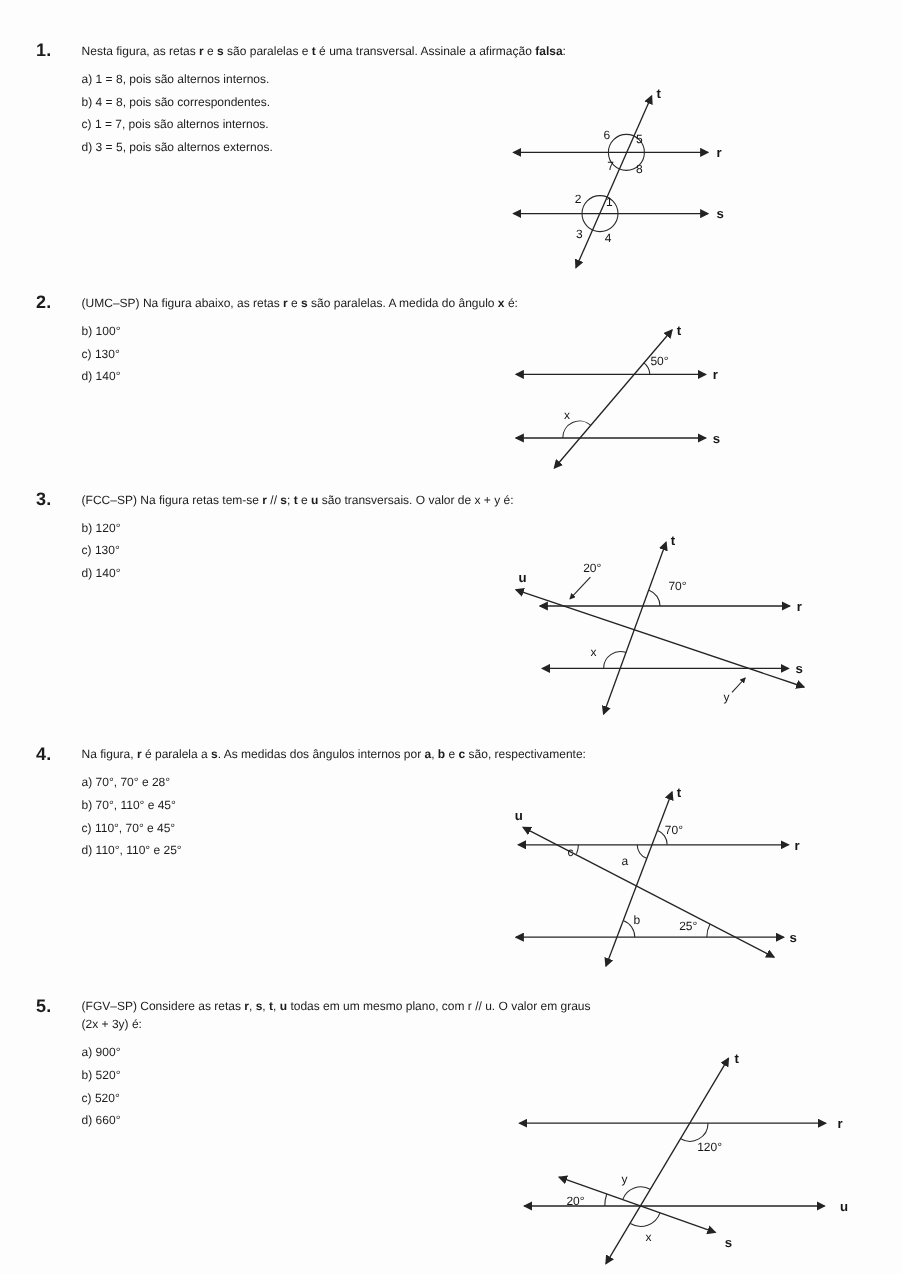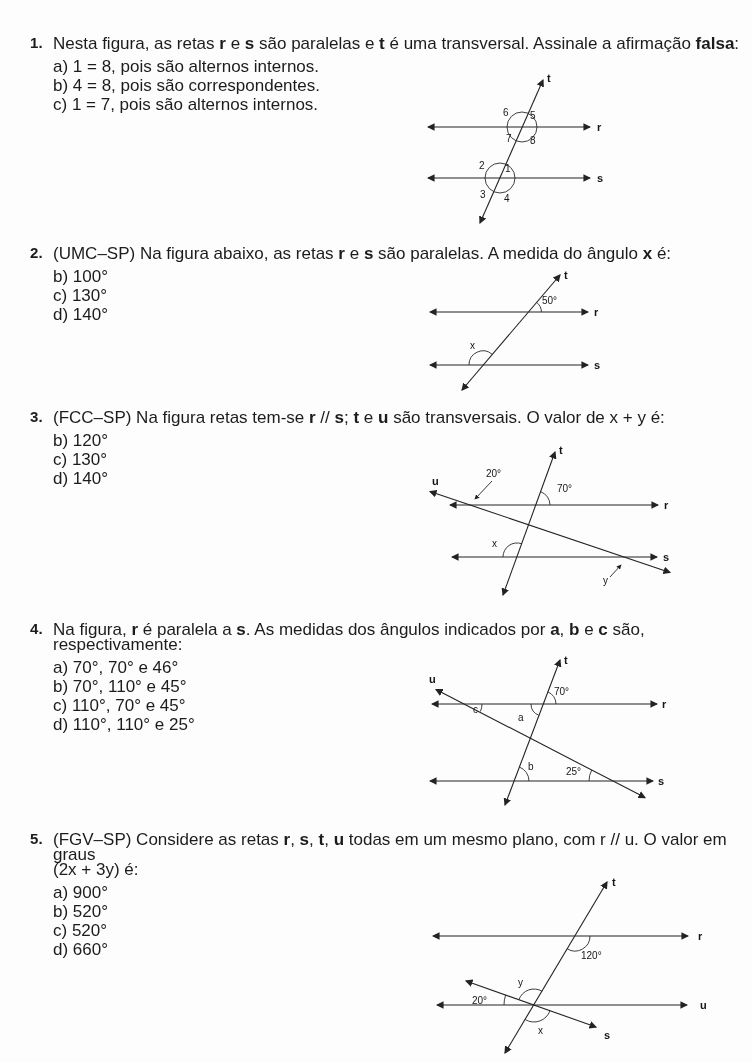--- a/index.html
+++ b/index.html
@@ -1,21 +1,21 @@
 <!DOCTYPE html>
 <html><head>
 <meta charset="utf-8">
 <style>
   * { margin:0; padding:0; box-sizing:border-box; }
   html,body { width:752px; height:1062px; }
   body { background:#ffffff; font-family:"Liberation Sans", sans-serif; color:#1c1c1c; position:relative; overflow:hidden; }
   #page { position:absolute; inset:0; background:#fdfdfd; }
   .q { position:absolute; left:30px; width:712px; }
   .q-num { position:absolute; left:0; top:-2px; font-weight:bold; font-size:15px; letter-spacing:0.2px; }
-  .q-body { margin-left:23px; font-size:17px; }
+  .q-body { margin-left:38px; font-size:10px; }
   .q-text { line-height:15px; margin-bottom:6px; }
   .q-text .bold { font-weight:bold; }
   .q-opt { line-height:19px; white-space:pre; }
   .fig { position:absolute; overflow:visible; }
   .fl { stroke:#232323; stroke-width:1.1; fill:none; }
   .fl.thin { stroke-width:0.9; }
   .fc { stroke:#2a2a2a; stroke-width:0.9; fill:none; }
   .fa { stroke:#2a2a2a; stroke-width:0.9; fill:none; }
   .ft { font-size:10px; fill:#161616; font-family:"Liberation Sans", sans-serif; }
   .ft.b { font-weight:bold; font-size:11px; }
@@ -35,20 +35,21 @@
 </svg>
 
 <div id="page">
     <div class="q" style="top: 36px;">
       <div class="q-num">1.</div>
       <div class="q-body">
         <div class="q-text"><span>Nesta figura, as retas </span><span class="bold">r</span><span> e </span><span class="bold">s</span><span> são paralelas e </span><span class="bold">t</span><span> é uma transversal. Assinale a afirmação </span><span class="bold">falsa</span><span>:</span></div>
         <div class="q-opt">a) 1 = 8, pois são alternos internos.</div>
         <div class="q-opt">b) 4 = 8, pois são correspondentes.</div>
         <div class="q-opt">c) 1 = 7, pois são alternos internos.</div>
+        <div class="q-opt">d) 3 = 5, pois são alternos externos.</div>
       </div>
     </div>
     <svg class="fig" width="200" height="178" style="left: 420px; top: 62px;">
       <line x1="8" y1="65" x2="170" y2="65" class="fl" marker-start="url(#ah)" marker-end="url(#ah)"></line>
       <line x1="8" y1="116" x2="170" y2="116" class="fl" marker-start="url(#ah)" marker-end="url(#ah)"></line>
       <line x1="60" y1="161" x2="123" y2="18" class="fl" marker-start="url(#ah)" marker-end="url(#ah)"></line>
       <circle cx="102" cy="65" r="15" class="fc"></circle>
       <circle cx="80" cy="116" r="15" class="fc"></circle>
       <text x="127" y="20" class="ft b">t</text>
       <text x="177" y="69" class="ft b">r</text>
@@ -106,22 +107,22 @@
       <text x="243" y="133" class="ft b">s</text>
       <text x="12" y="57" class="ft b">u</text>
       <text x="66" y="49" class="ft">20°</text>
       <text x="137" y="64" class="ft">70°</text>
       <text x="72" y="119" class="ft">x</text>
       <text x="183" y="156" class="ft">y</text>
     </svg>
     <div class="q" style="top: 622px;">
       <div class="q-num">4.</div>
       <div class="q-body">
-        <div class="q-text"><span>Na figura, </span><span class="bold">r</span><span> é paralela a </span><span class="bold">s</span><span>. As medidas dos ângulos indicados por </span><span class="bold">a</span><span>, </span><span class="bold">b</span><span> e </span><span class="bold">c</span><span> são, respectivamente:</span></div>
-        <div class="q-opt">a) 70°, 70° e 46°</div>
+        <div class="q-text"><span>Na figura, </span><span class="bold">r</span><span> é paralela a </span><span class="bold">s</span><span>. As medidas dos ângulos internos por </span><span class="bold">a</span><span>, </span><span class="bold">b</span><span> e </span><span class="bold">c</span><span> são, respectivamente:</span></div>
+        <div class="q-opt">a) 70°, 70° e 28°</div>
         <div class="q-opt">b) 70°, 110° e 45°</div>
         <div class="q-opt">c) 110°, 70° e 45°</div>
         <div class="q-opt">d) 110°, 110° e 25°</div>
       </div>
     </div>
     <svg class="fig" width="258" height="162" style="left: 420px; top: 652px;">
       <line x1="12" y1="52" x2="237" y2="52" class="fl" marker-start="url(#ah)" marker-end="url(#ah)"></line>
       <line x1="10" y1="129" x2="233" y2="129" class="fl" marker-start="url(#ah)" marker-end="url(#ah)"></line>
       <line x1="85" y1="153" x2="140" y2="8" class="fl" marker-start="url(#ah)" marker-end="url(#ah)"></line>
       <line x1="16" y1="37.5" x2="225" y2="145.6" class="fl" marker-start="url(#ah)" marker-end="url(#ah)"></line>

